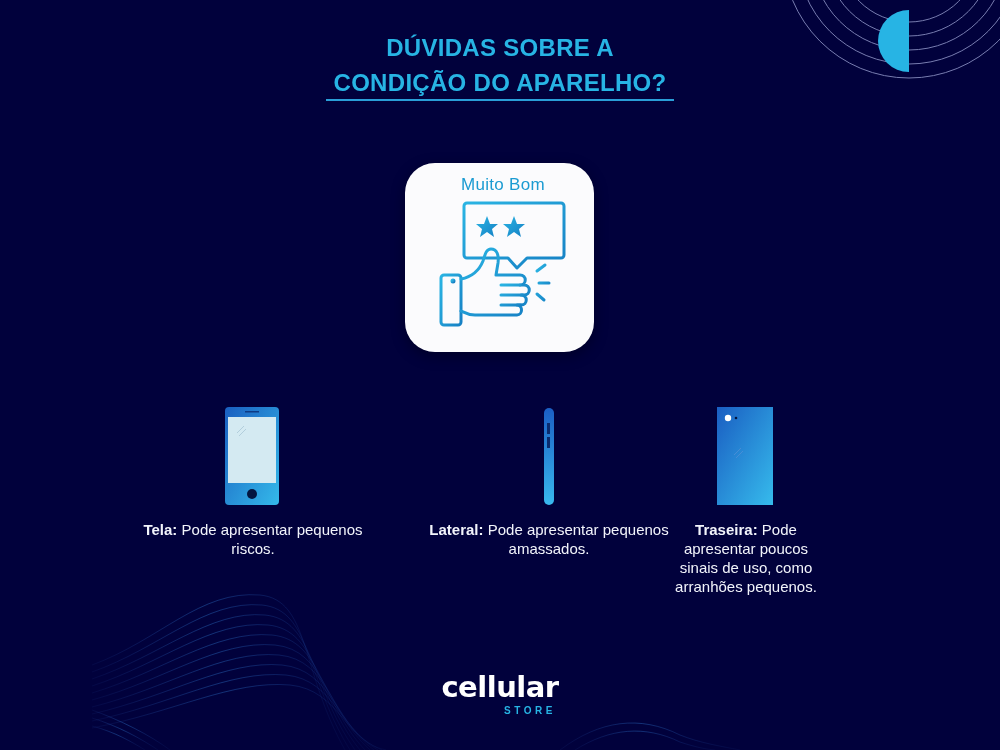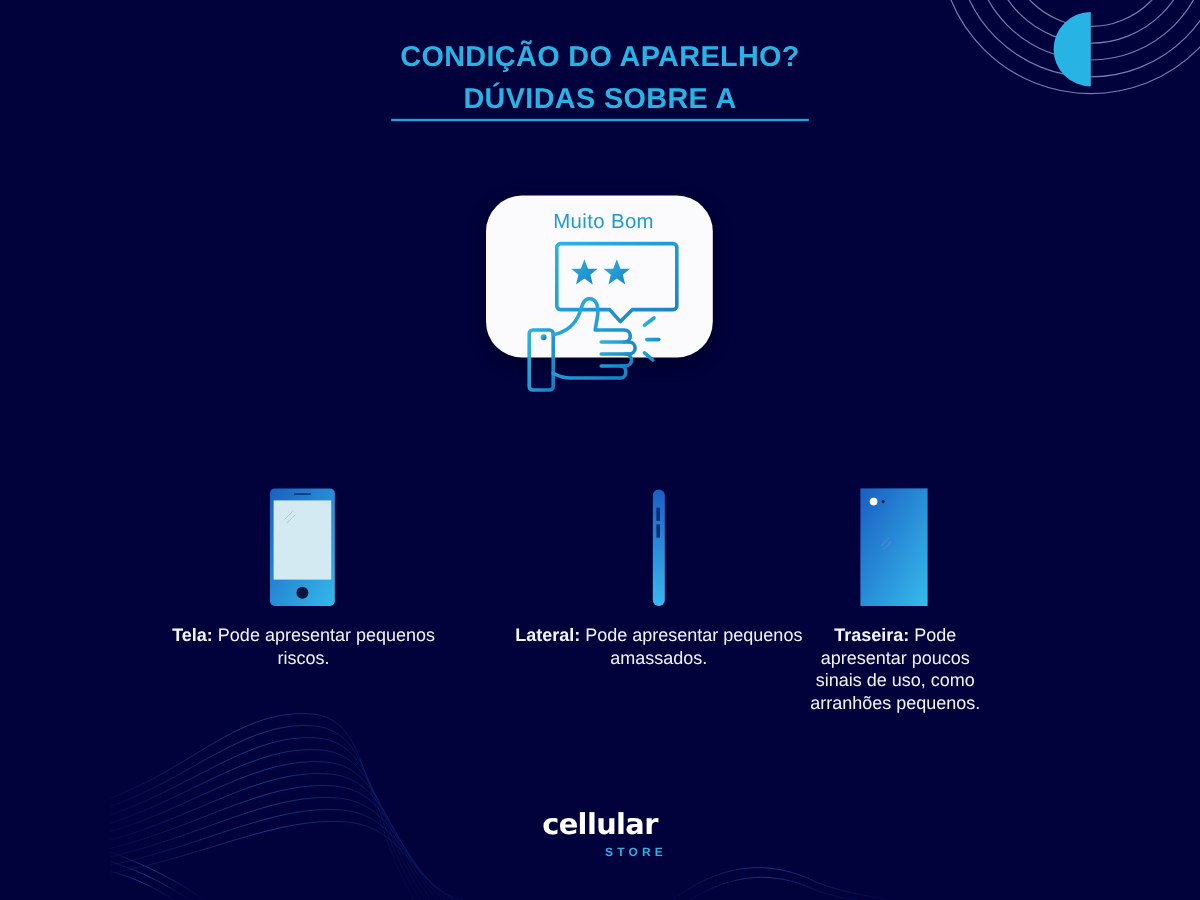--- a/index.html
+++ b/index.html
@@ -28,21 +28,21 @@
   .headline-rule {
     position: absolute;
     left: 326px; top: 99px;
     width: 348px; height: 2px;
     background: #2a9ed8;
   }
 
   .rating-card {
     position: absolute;
     left: 405px; top: 163px;
-    width: 189px; height: 135px;
+    width: 189px; height: 189px;
     background: #fbfbfd;
     border-radius: 30px;
     box-shadow: 0 4px 14px rgba(0,0,0,0.35);
   }
   .rating-card .label {
     position: absolute;
     left: 56px; top: 12px;
     font-size: 17px;
     color: #1b9bd2;
     letter-spacing: 0.3px;
@@ -67,21 +67,21 @@
   .feature .desc b { font-weight: 700; }
 
   .brand {
     position: absolute;
     left: 0; top: 672px; width: 1000px;
     text-align: center;
   }
   .brand .name {
     font-family: "DejaVu Sans", sans-serif;
     font-weight: 700;
-    font-size: 24px;
+    font-size: 29px;
     line-height: 30px;
     color: #ffffff;
     letter-spacing: -0.5px;
   }
   .brand .sub {
     position: relative;
     left: 30px;
     font-size: 10px;
     letter-spacing: 3.5px;
     color: #27b4e4;
@@ -125,22 +125,22 @@
     <path d="M92 168 C175 152 232 120 290 125 C340 130 345 182 386 190"></path>
     <path d="M92 150 C120 160 150 175 170 190"></path>
     <path d="M92 158 C118 166 140 178 158 190"></path>
     <path d="M92 166 C115 172 132 182 145 190"></path>
     <path d="M560 190 C600 160 640 155 680 175 C700 183 720 186 740 190"></path>
     <path d="M575 190 C610 168 645 165 680 182 C695 187 705 189 715 190"></path>
   </g>
 </svg>
 
 <div class="headline">
+  <span class="line">DÚVIDAS SOBRE A</span>
   <span class="line">CONDIÇÃO DO APARELHO?</span>
-  <span class="line">DÚVIDAS SOBRE A</span>
 </div>
 <div class="headline-rule"></div>
 
 <div class="rating-card">
   <span class="label">Muito Bom</span>
   <svg width="189" height="177" viewBox="0 0 189 177">
     <defs>
       <linearGradient id="ig" x1="0" x2="1" y1="0" y2="1">
         <stop offset="0" stop-color="#2ab4e3"></stop>
         <stop offset="1" stop-color="#1680c4"></stop>

